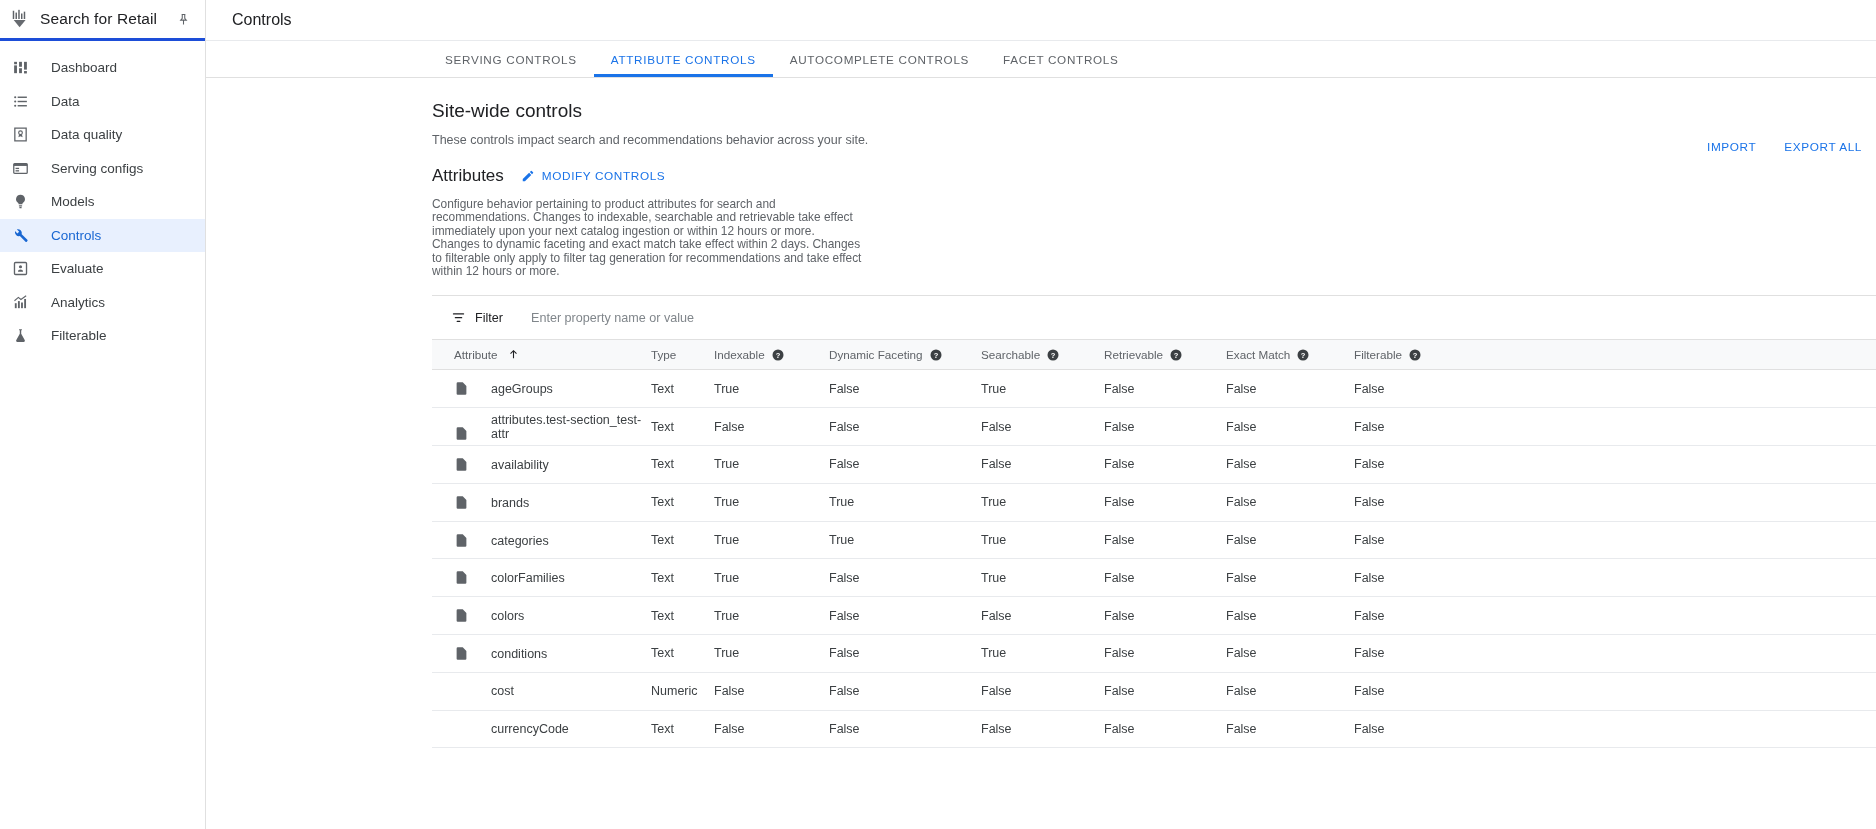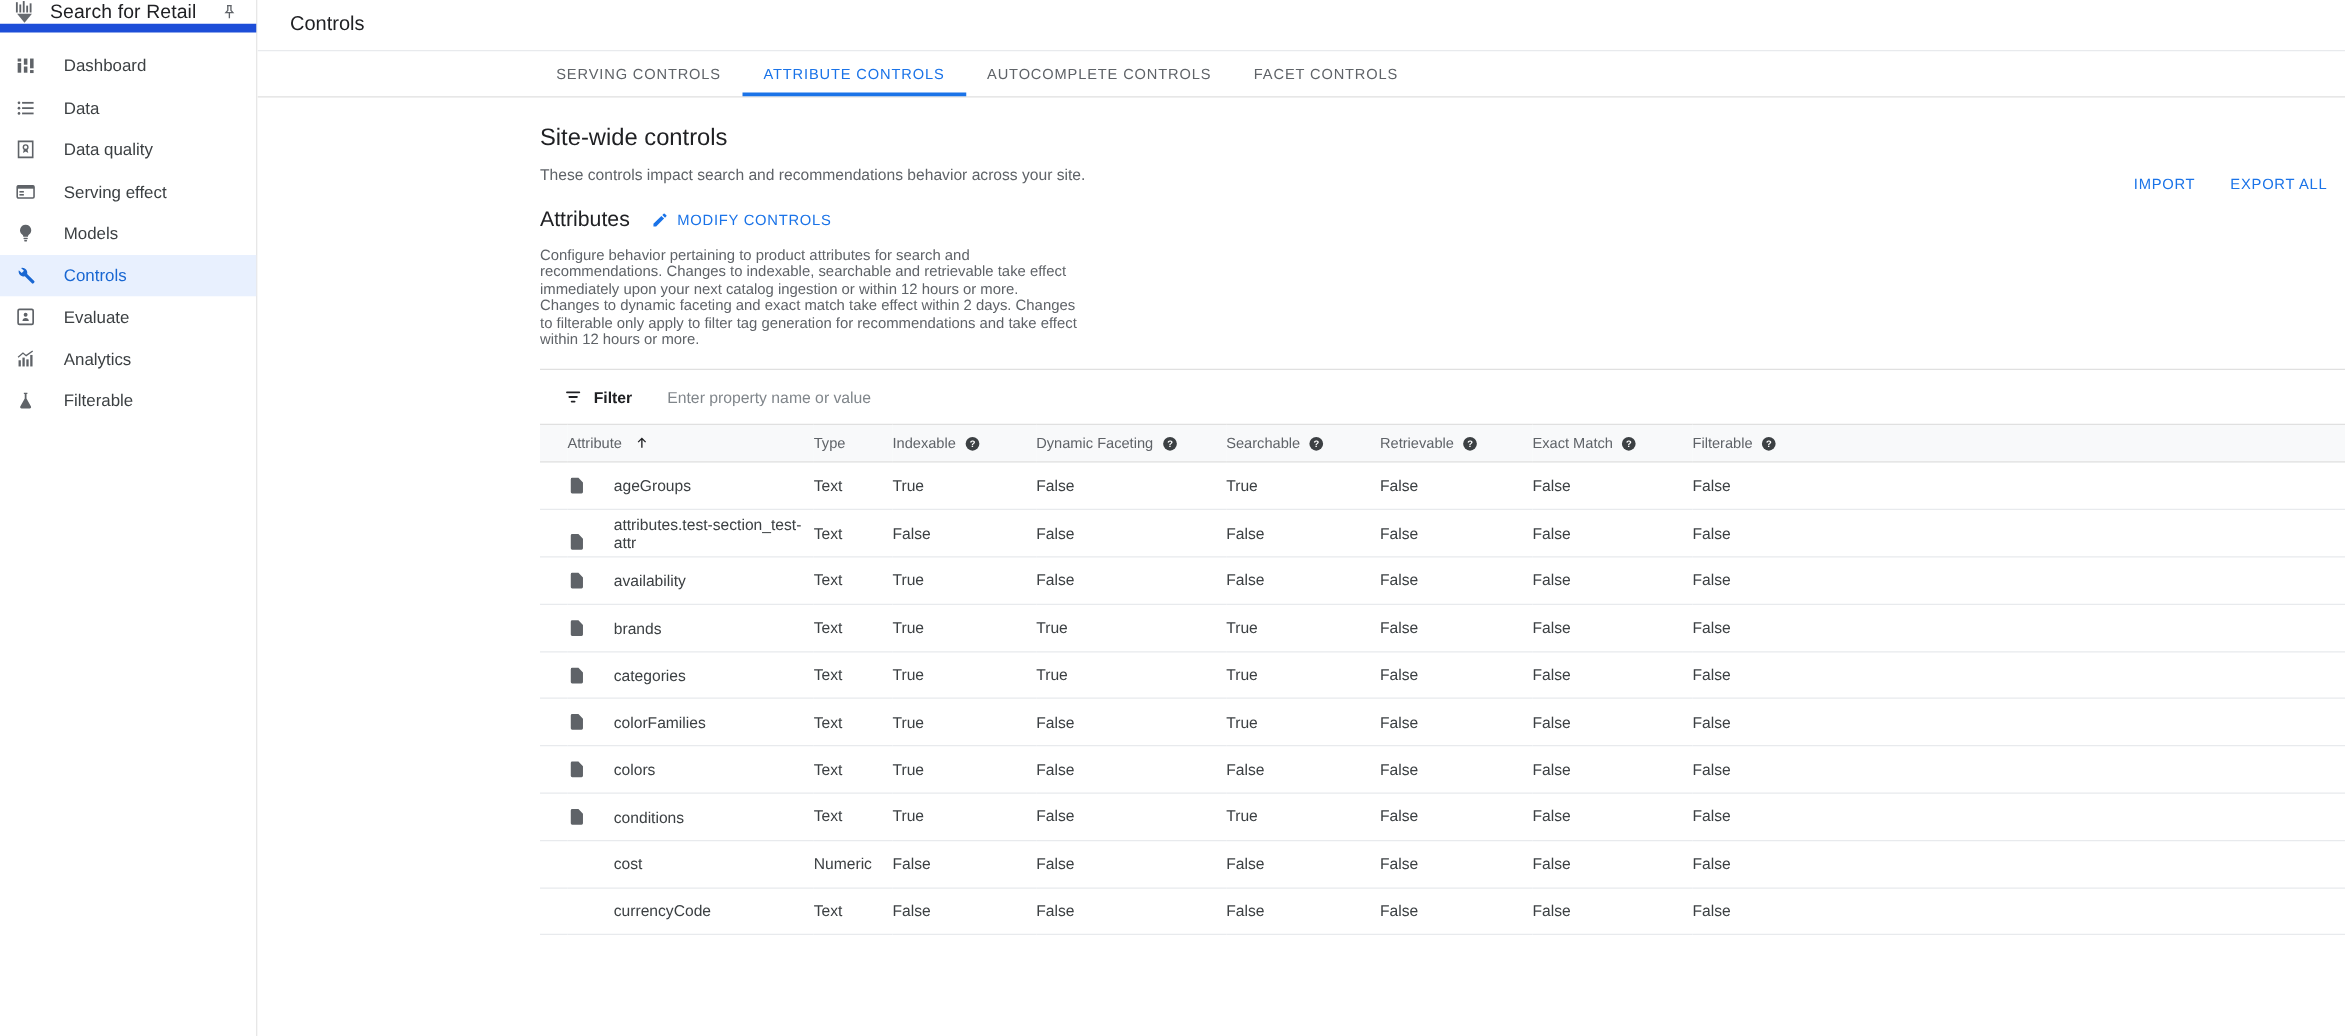--- a/index.html
+++ b/index.html
@@ -11,22 +11,22 @@
   }
   .app{ display:flex; width:1876px; height:829px; }
 
   
   .sidebar{
     width:206px; min-width:206px; height:829px;
     background:#fff; border-right:1px solid #e0e0e0;
     display:flex; flex-direction:column;
   }
   .brand{
-    height:26px; display:flex; align-items:center;
-    padding:0 12px 0 8px; border-bottom:7px solid #1d4ed8;
+    height:41px; display:flex; align-items:center;
+    padding:0 12px 0 8px; border-bottom:3px solid #1d4ed8;
   }
   .brand-logo{ width:26px; height:26px; flex:0 0 26px; display:flex; align-items:center; justify-content:center; }
   .brand-title{
     font-size:15.5px; color:#202124; margin-left:6px;
     white-space:nowrap; letter-spacing:0.1px;
   }
   .pin-btn{ margin-left:auto; width:20px; height:20px; display:flex; align-items:center; justify-content:center; cursor:pointer; }
 
   .nav{ padding-top:10px; }
   .nav-item{
@@ -87,21 +87,21 @@
     margin-top:12px; width:432px;
   }
 
   
   .table-wrap{ margin-top:17px; margin-left:0px; width:1650px; }
   .filterbar{
     display:flex; align-items:center; height:44px;
     border-top:1px solid #e0e0e0; padding-left:19px;
   }
   .filter-ic{ display:flex; margin-right:9px; }
-  .filter-lbl{ font-size:12.6px; color:#202124; font-weight:700; }
+  .filter-lbl{ font-size:12.6px; color:#202124; font-weight:400; }
   .filter-input{
     border:none; outline:none; margin-left:28px; font-size:12.6px;
     color:#202124; width:560px; background:transparent;
     font-family:"Liberation Sans", sans-serif;
   }
   .filter-input::placeholder{ color:#80868b; }
 
   
   table{ border-collapse:collapse; width:100%; table-layout:fixed; }
   thead th{
@@ -199,21 +199,21 @@
 
       <div class="nav-item">
         <span class="nav-ic">
           <svg width="17" height="17" viewBox="0 0 24 24">
               <rect x="2.5" y="5" width="19" height="14" rx="1.4" fill="none" stroke="#5f6368" stroke-width="1.8"></rect>
               <rect x="2.5" y="5" width="19" height="3.4"></rect>
               <rect x="5" y="11" width="5" height="1.8"></rect>
               <rect x="5" y="14.4" width="5" height="1.8"></rect>
             </svg>
         </span>
-        <span class="nav-label">Serving effect</span>
+        <span class="nav-label">Serving configs</span>
       </div>
 
       <div class="nav-item">
         <span class="nav-ic">
           <svg width="17" height="17" viewBox="0 0 24 24">
               <path d="M12 2.5a6.2 6.2 0 0 0-3.6 11.3c.6.5.9 1.1.9 1.8v.4h5.4v-.4c0-.7.3-1.3.9-1.8A6.2 6.2 0 0 0 12 2.5z"></path>
               <rect x="9.6" y="17.2" width="4.8" height="1.7" rx="0.7"></rect>
               <rect x="10.3" y="19.8" width="3.4" height="1.7" rx="0.8"></rect>
             </svg>
         </span>

